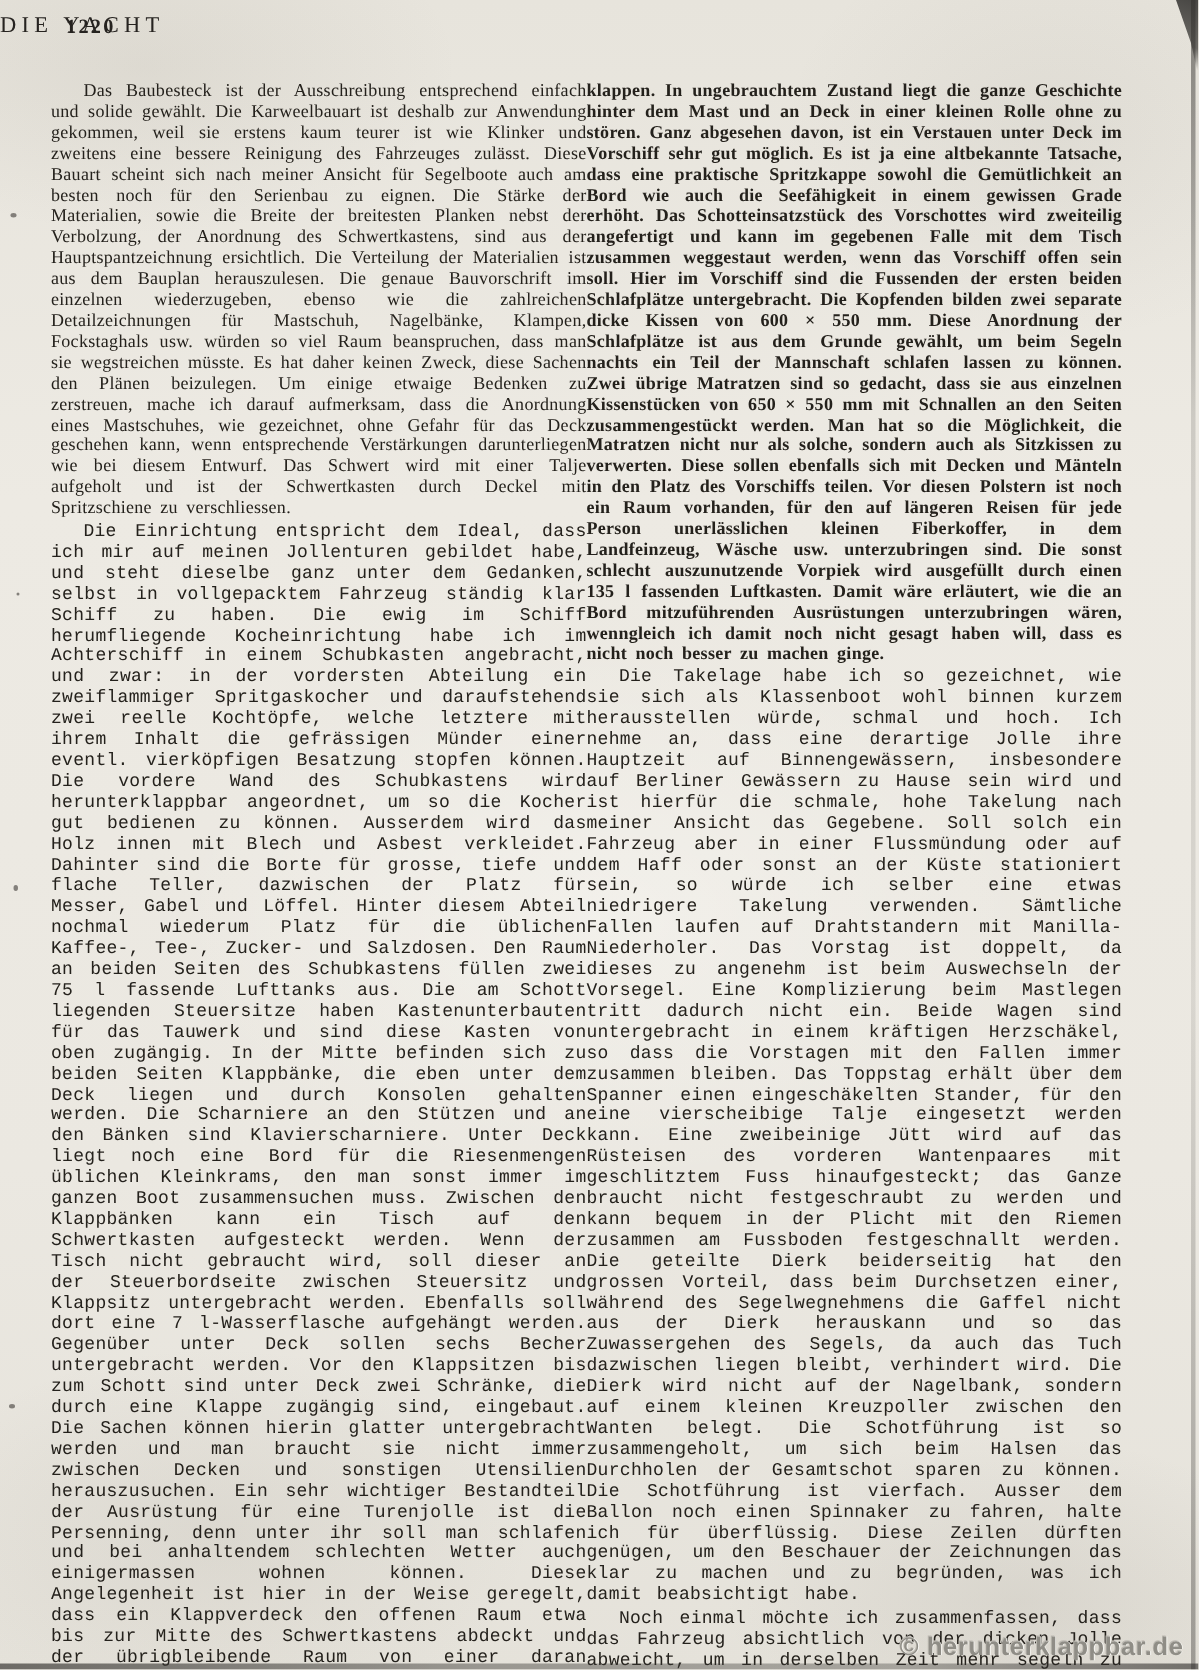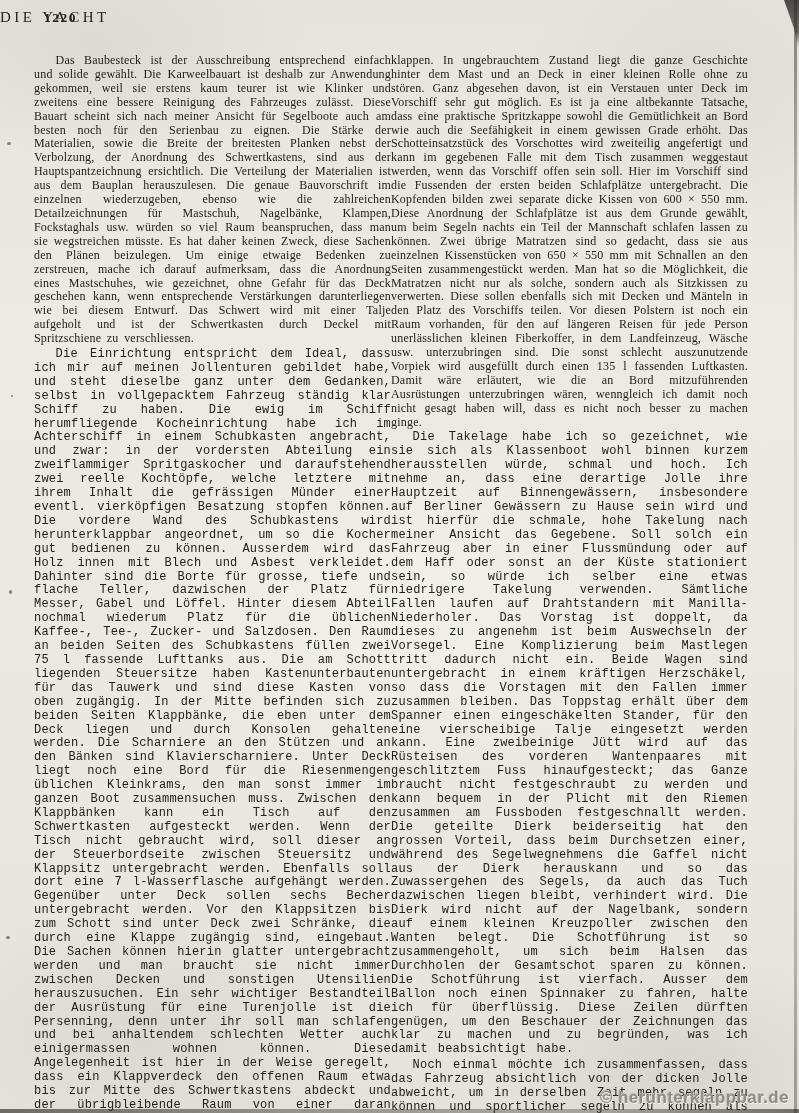--- a/index.html
+++ b/index.html
@@ -59,21 +59,21 @@
     text-align: justify;
     word-spacing: 2.4px;
     letter-spacing: 0.2px;
     color: #24211c;
   }
   .para {
     margin: 0;
     text-indent: 1.8em;
   }
   .para + .para { margin-top: 2px; font-family: Liberation Mono, monospace; }
-  .para.no-indent { text-indent: 0; }
+  .para.no-indent { text-indent: 0; font-weight: bold; }
 
   
   .watermark {
     position: absolute;
     right: 10px;
     bottom: 5px;
     font-family: "Liberation Sans", sans-serif;
     font-weight: bold;
     font-size: 17px;
     letter-spacing: 0.4px;

